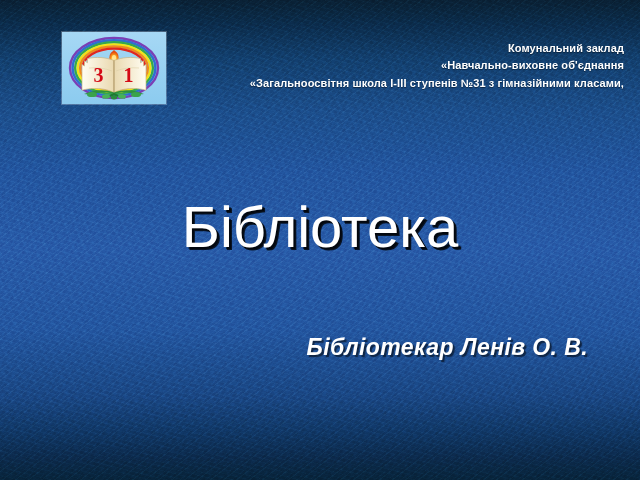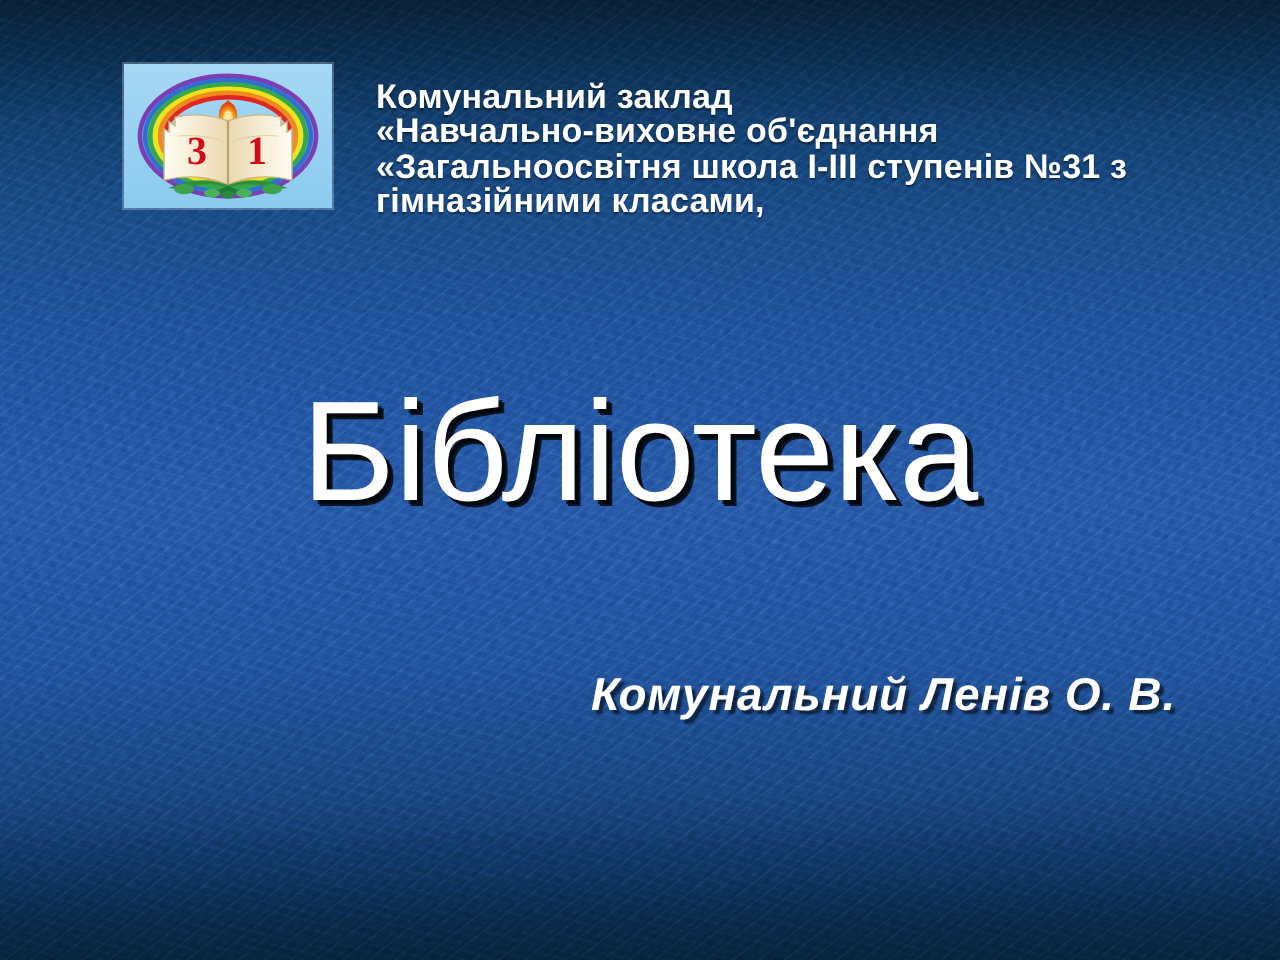--- a/index.html
+++ b/index.html
@@ -64,43 +64,43 @@
     width: 104px;
     height: 72px;
     background: linear-gradient(to bottom, #9fd2f2 0%, #8ecbf0 45%, #a8d9f5 100%);
     box-shadow: 0 0 0 1px rgba(255,255,255,.25);
   }
   #logo svg { display: block; width: 104px; height: 72px; }
 
   
   #header {
     position: absolute;
-    left: 188px;
+    left: 204px;
     top: 40px;
     width: 420px;
-    text-align: left;
+    text-align: right;
     color: #ffffff;
-    font-size: 17px;
+    font-size: 11px;
     font-weight: bold;
     line-height: 17.4px;
     letter-spacing: .1px;
     text-shadow: 0 1px 1px rgba(0,0,0,.45);
   }
   #header .ln { display: block; white-space: nowrap; }
   #header .ln.wrap { white-space: normal; }
 
   
   #title {
     position: absolute;
     left: 0;
     right: 0;
     top: 192px;
     text-align: center;
     color: #ffffff;
-    font-size: 71px;
+    font-size: 58px;
     font-weight: normal;
     line-height: 70px;
     letter-spacing: 0px;
     text-shadow:
       3px 3px 0 rgba(0,0,0,.78),
       2px 2px 0 rgba(0,0,0,.6);
   }
 
   
   #author {
@@ -193,15 +193,15 @@
   </div>
 
   <div id="header">
     <span class="ln">Комунальний заклад</span>
     <span class="ln">«Навчально-виховне об'єднання</span>
     <span class="ln wrap">«Загальноосвітня школа I-III ступенів №31 з гімназійними класами,</span>
   </div>
 
   <div id="title">Бібліотека</div>
 
-  <div id="author">Комунальний Ленів О. В.</div>
+  <div id="author">Бібліотекар Ленів О. В.</div>
 
 </div>
 
 </body></html>

